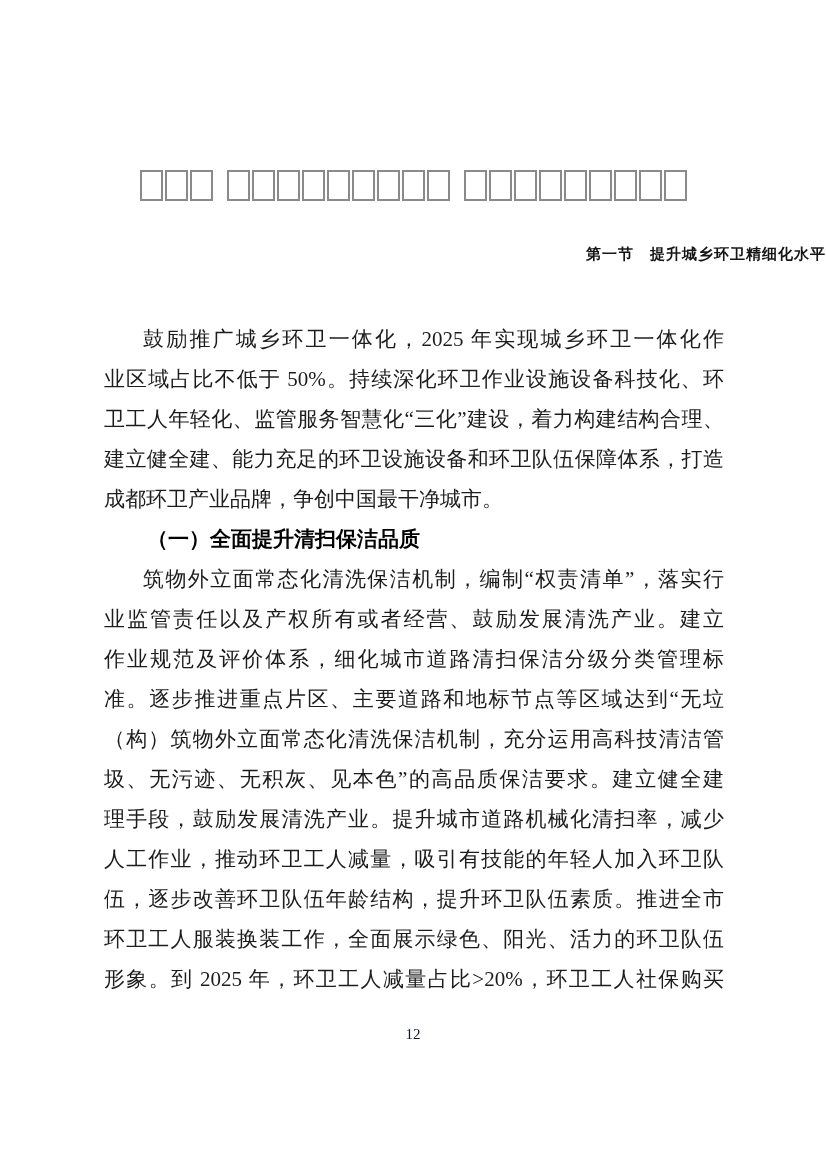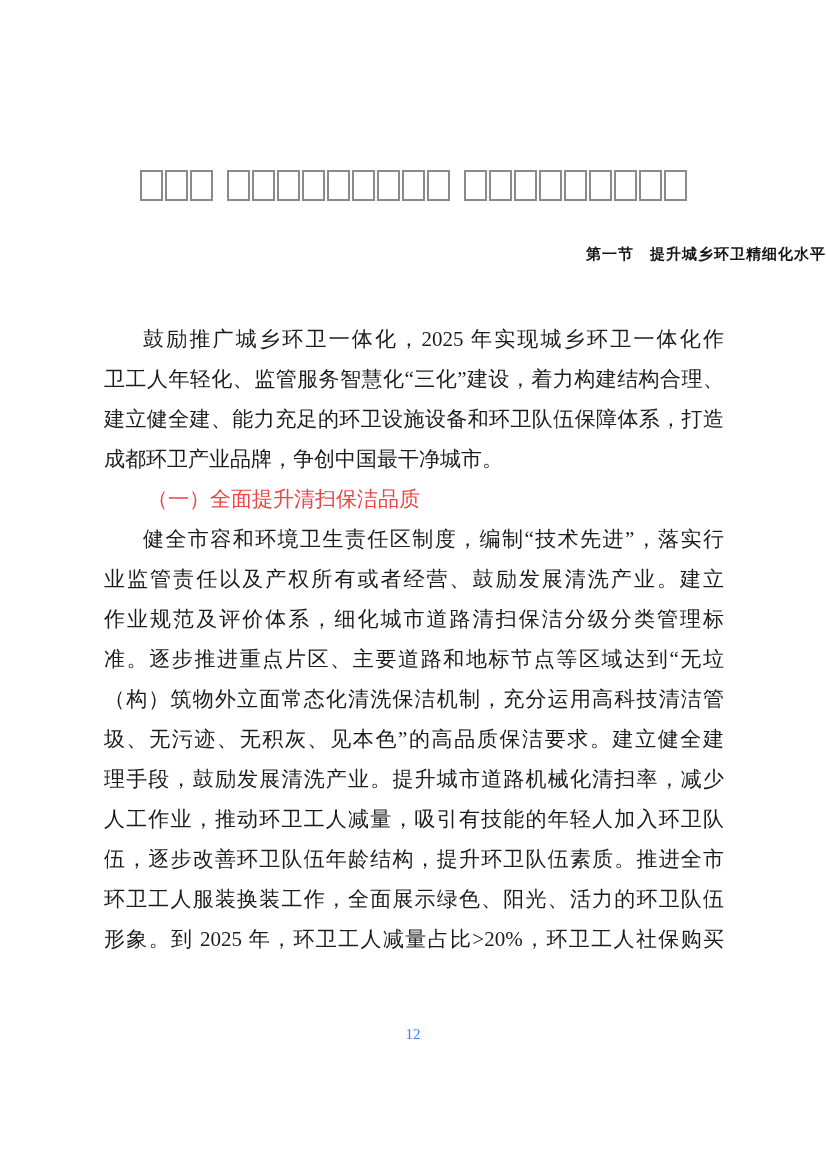--- a/index.html
+++ b/index.html
@@ -58,31 +58,31 @@
     text-align-last: justify;
     text-justify: inter-character;
     white-space: normal;
     overflow: hidden;
   }
   .line.para-start { text-indent: 39px; }
   .line.para-end  { text-align-last: left; font-family: Liberation Serif, serif; }
   .line.sub-heading {
     text-align-last: left;
     text-indent: 43px;
-    font-weight: 400;
-    color: #ef4444;
+    font-weight: 700;
+    color: #000000;
   }
   .page-number {
     position: absolute;
     top: 1026px;
     left: 0;
     width: 100%;
     text-align: center;
     font-size: 15px;
-    color: #3b82f6;
+    color: #0f172a;
   }
 </style>
 </head>
 <body>
 
 <div class="page">
 
   <div class="chapter-title">
       <span class="box-group">
         <span class="tofu-box" style="border-color: rgb(138, 138, 138);"></span>
@@ -110,27 +110,28 @@
         <span class="tofu-box" style="border-color: rgb(138, 138, 138);"></span>
         <span class="tofu-box" style="border-color: rgb(138, 138, 138);"></span>
         <span class="tofu-box" style="border-color: rgb(138, 138, 138);"></span>
       </span>
     </div>
 
   <div class="section-heading">第一节　提升城乡环卫精细化水平</div>
 
   <div class="body-block">
     <div class="line para-start">鼓励推广城乡环卫一体化，2025 年实现城乡环卫一体化作</div>
+    <div class="line">业区域占比不低于 50%。持续深化环卫作业设施设备科技化、环</div>
     <div class="line">卫工人年轻化、监管服务智慧化“三化”建设，着力构建结构合理、</div>
     <div class="line">建立健全建、能力充足的环卫设施设备和环卫队伍保障体系，打造</div>
     <div class="line para-end">成都环卫产业品牌，争创中国最干净城市。</div>
 
     <div class="line sub-heading">（一）全面提升清扫保洁品质</div>
 
-    <div class="line para-start">健全市容和环境卫生责任区制度，编制“技术先进”，落实行</div>
+    <div class="line para-start">筑物外立面常态化清洗保洁机制，编制“权责清单”，落实行</div>
     <div class="line">业监管责任以及产权所有或者经营、鼓励发展清洗产业。建立</div>
     <div class="line">作业规范及评价体系，细化城市道路清扫保洁分级分类管理标</div>
     <div class="line">准。逐步推进重点片区、主要道路和地标节点等区域达到“无垃</div>
     <div class="line">（构）筑物外立面常态化清洗保洁机制，充分运用高科技清洁管</div>
     <div class="line">圾、无污迹、无积灰、见本色”的高品质保洁要求。建立健全建</div>
     <div class="line">理手段，鼓励发展清洗产业。提升城市道路机械化清扫率，减少</div>
     <div class="line">人工作业，推动环卫工人减量，吸引有技能的年轻人加入环卫队</div>
     <div class="line">伍，逐步改善环卫队伍年龄结构，提升环卫队伍素质。推进全市</div>
     <div class="line">环卫工人服装换装工作，全面展示绿色、阳光、活力的环卫队伍</div>
     <div class="line">形象。到 2025 年，环卫工人减量占比&gt;20%，环卫工人社保购买</div>

